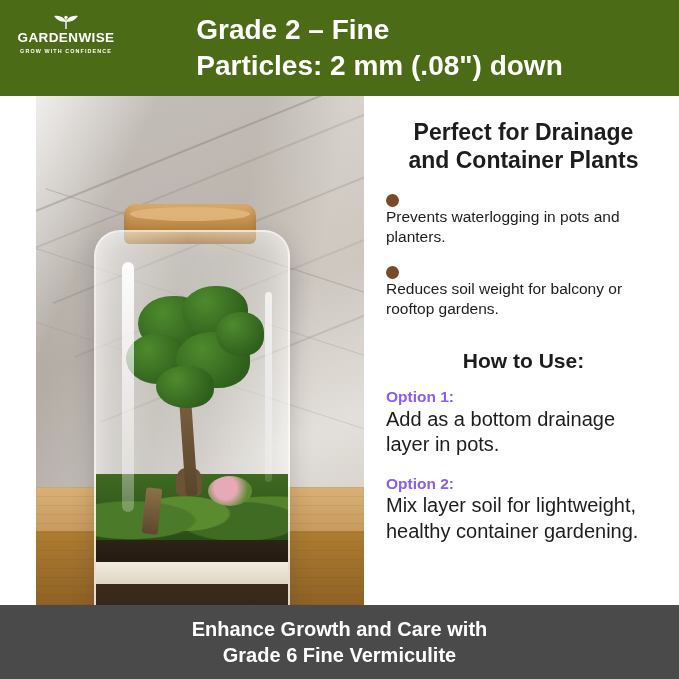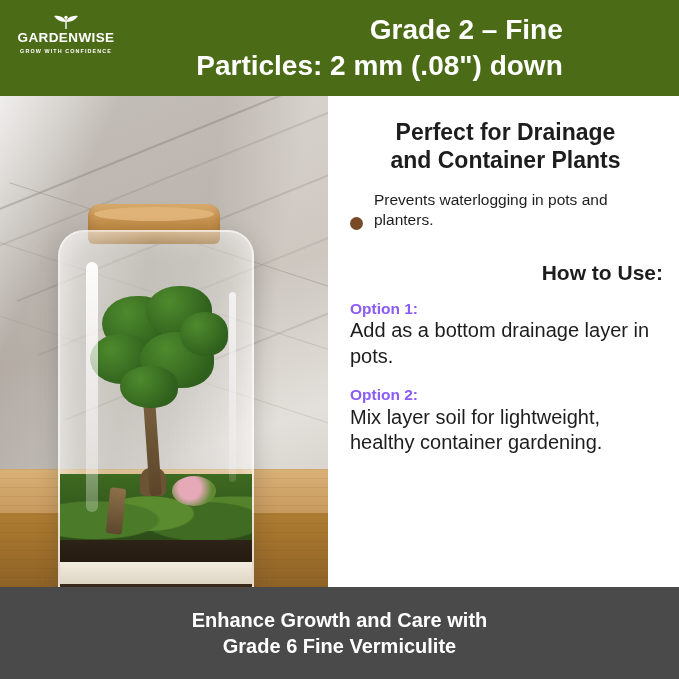--- a/index.html
+++ b/index.html
@@ -53,36 +53,37 @@
     letter-spacing: 0.4px;
     line-height: 1.1;
   }
   .brand-tag {
     font-size: 5.4px;
     letter-spacing: 1.1px;
     margin-top: 2px;
     font-weight: bold;
   }
   .header-title {
-    text-align: right;
+    text-align: left;
     color: #ffffff;
     font-size: 28px;
     font-weight: bold;
     line-height: 1.28;
     padding-left: 90px;
     padding-right: 10px;
   }
   .header-title .l1 { display: block; }
   .header-title .l2 { display: block; }
 
   
   .body {
     display: flex;
     flex: 1 1 auto;
     min-height: 0;
+    padding-left: 36px;
   }
 
   
   .photo {
     width: 328px;
     position: relative;
     overflow: hidden;
     background: #cfcac4;
     flex: 0 0 auto;
   }
@@ -315,39 +316,40 @@
   }
   .panel-title span { display: block; }
 
   .bullets {
     list-style: none;
     margin: 0 0 6px 0;
     padding: 0 4px 0 2px;
   }
   .bullet {
     display: flex;
-    align-items: flex-end;
+    align-items: flex-start;
     margin-bottom: 15px;
+    flex-direction: column;
   }
   .bullet-dot {
     width: 13px;
     height: 13px;
     border-radius: 50%;
     background: #7a4a28;
     margin: 4px 11px 0 0;
     flex: 0 0 auto;
   }
   .bullet-text {
     font-size: 15.5px;
     color: #1d1d1d;
     line-height: 1.28;
   }
 
   .howto {
-    text-align: right;
+    text-align: center;
     font-size: 21px;
     font-weight: bold;
     color: #1d1d1d;
     margin: 10px 0 14px 0;
   }
   .option {
     margin: 0 0 16px 0;
     padding: 0 2px;
   }
   .option-label {
@@ -357,21 +359,21 @@
     line-height: 1.25;
   }
   .option-text {
     font-size: 20px;
     color: #1d1d1d;
     line-height: 1.28;
   }
 
   
   .footer {
-    height: 92px;
+    height: 74px;
     background: #4a4a4a;
     color: #ffffff;
     display: flex;
     align-items: center;
     justify-content: center;
     text-align: center;
     flex: 0 0 auto;
   }
   .footer-text {
     font-size: 20px;
@@ -443,20 +445,24 @@
       <div class="panel-title">
         <span>Perfect for Drainage</span>
         <span>and Container Plants</span>
       </div>
 
       <ul class="bullets">
         <li class="bullet">
           <span class="bullet-dot"></span>
           <span class="bullet-text">Prevents waterlogging in pots and planters.</span>
         </li>
+        <li class="bullet">
+          <span class="bullet-dot"></span>
+          <span class="bullet-text">Reduces soil weight for balcony or rooftop gardens.</span>
+        </li>
       </ul>
 
       <div class="howto">How to Use:</div>
 
       <div class="option">
         <div class="option-label">Option 1:</div>
         <div class="option-text">Add as a bottom drainage layer in pots.</div>
       </div>
 
       <div class="option">

